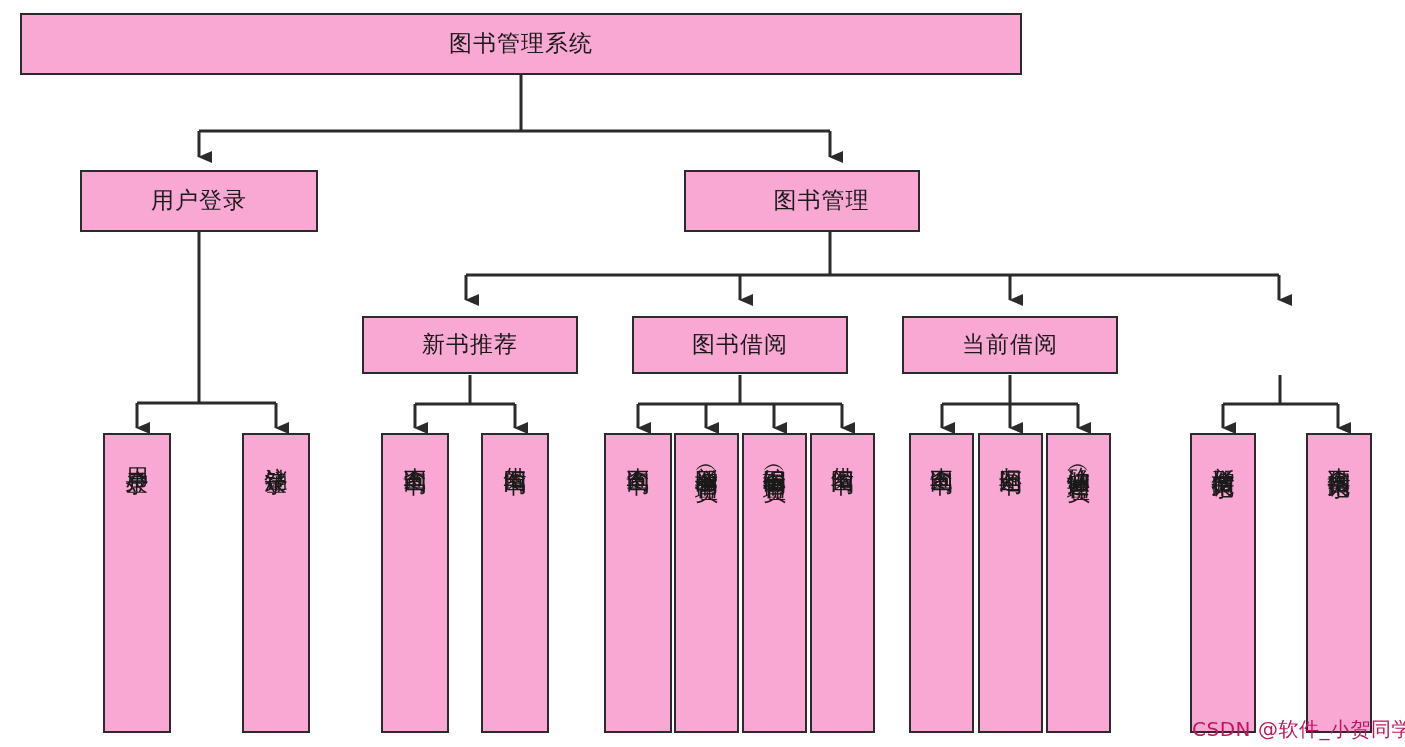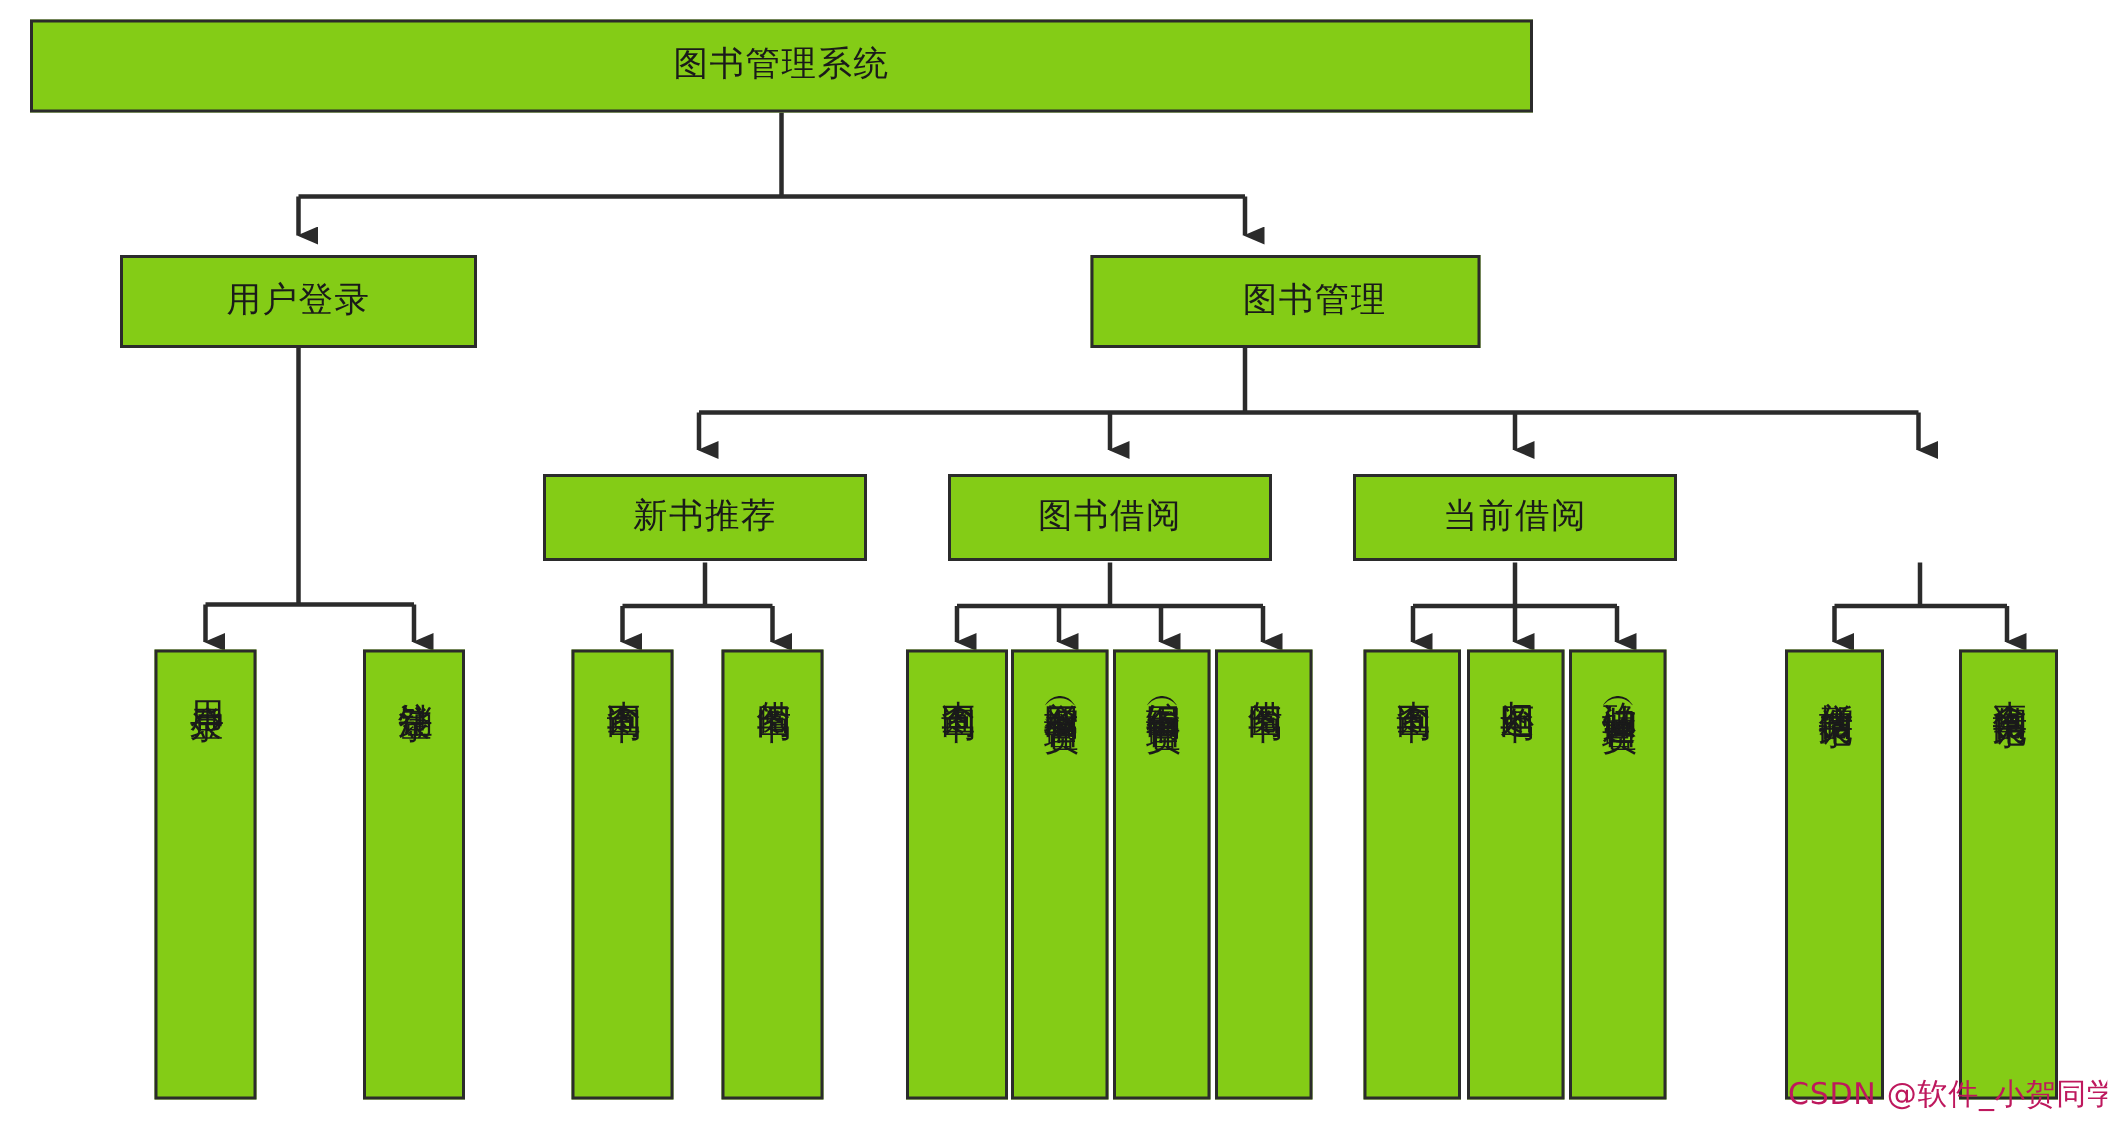--- a/index.html
+++ b/index.html
@@ -22,21 +22,21 @@
     position: absolute;
     left: 0;
     top: 0;
     width: 1405px;
     height: 747px;
   }
   .node {
     position: absolute;
     box-sizing: border-box;
     border: 2px solid #2b2b2b;
-    background: #84cc16;
+    background: #f9a8d4;
     color: #1a1a1a;
     display: flex;
     align-items: center;
     justify-content: center;
     z-index: 2;
   }
   .node.horiz {
     font-size: 23px;
     letter-spacing: 1px;
     line-height: 1.2;
@@ -119,21 +119,21 @@
     </g>
   </svg>
 
   <div class="node horiz" style="left:20px; top:13px; width:1002px; height:62px;">
     <span>图书管理系统</span>
   </div>
 
   <div class="node horiz" style="left:80px; top:170px; width:238px; height:62px;">
     <span>用户登录</span>
   </div>
-  <div class="node horiz" style="left:727px; top:170px; width:260px; height:62px;padding-left:39px;">
+  <div class="node horiz" style="left:684px; top:170px; width:236px; height:62px;padding-left:39px;">
     <span>图书管理</span>
   </div>
 
   <div class="node horiz" style="left:362px; top:316px; width:216px; height:58px;align-items:center;">
     <span>新书推荐</span>
   </div>
   <div class="node horiz" style="left:632px; top:316px; width:216px; height:58px;align-items:center;">
     <span>图书借阅</span>
   </div>
   <div class="node horiz" style="left:902px; top:316px; width:216px; height:58px;">

